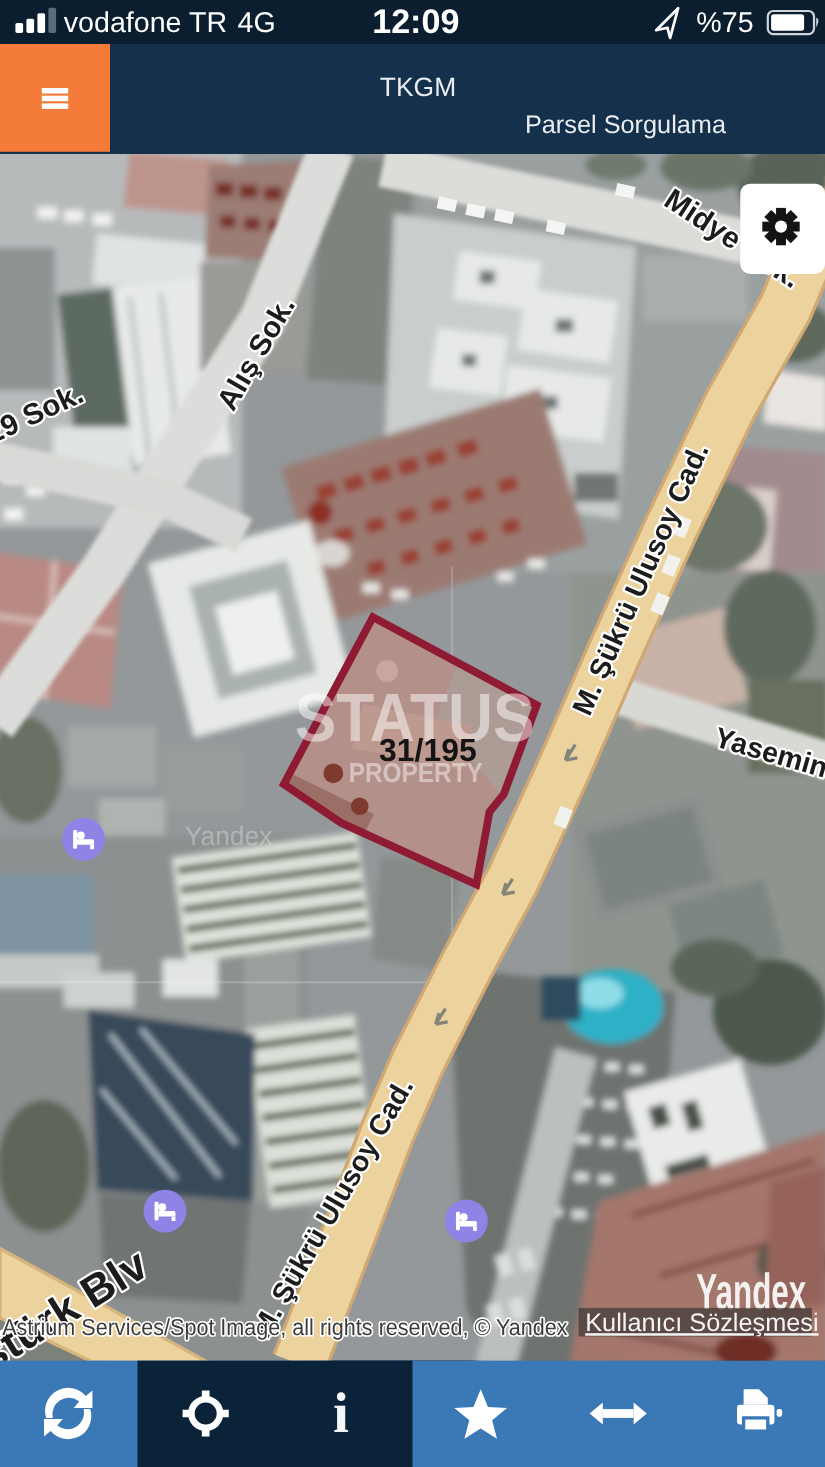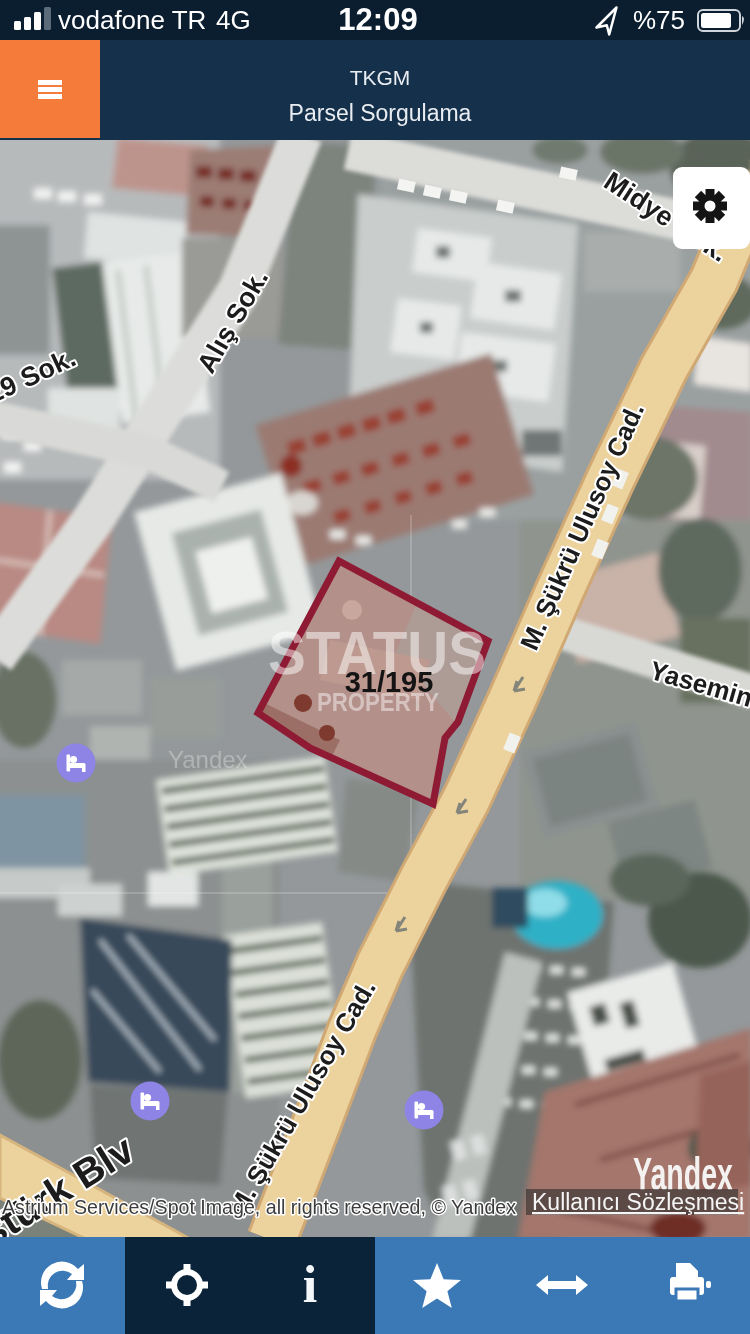--- a/index.html
+++ b/index.html
@@ -36,23 +36,23 @@
 
   <path d="M616.5 7.5 L596.5 27.5 L606.8 25.2 L609.2 34.5 Z" fill="none" stroke="#ffffff" stroke-width="2.5" stroke-linejoin="round"></path>
 
   <text x="633" y="29" font-size="26" fill="#ffffff">%75</text>
 
   <rect x="698" y="10" width="42" height="21" rx="5" fill="none" stroke="#cfd5da" stroke-width="2"></rect>
   <rect x="701" y="13" width="30" height="15" rx="2.5" fill="#ffffff"></rect>
   <path d="M742 16 q4 1.5 0 9 z" fill="#cfd5da"></path>
 </svg>
 
-<div class="abs" style="left:100px;top:66px;width:560px;text-align:center;color:#e9edf2;font-size:21px;">TKGM</div>
-
-<div class="abs" style="left:100px;top:100px;width:560px;text-align:center;color:#e9edf2;font-size:23px;">Parsel Sorgulama</div>
+<div class="abs" style="left:100px;top:66px;width:560px;text-align:center;color:#e9edf2;font-size:24px;">TKGM</div>
+
+<div class="abs" style="left:100px;top:100px;width:560px;text-align:right;color:#e9edf2;font-size:23px;">Parsel Sorgulama</div>
 
 <svg class="abs" style="left:0;top:140px;" width="750" height="1097" viewBox="0 140 750 1097">
 <defs>
   <filter id="b3" x="-20%" y="-20%" width="140%" height="140%">
         <feGaussianBlur stdDeviation="3"></feGaussianBlur>
       </filter>
   <filter id="b2" x="-20%" y="-20%" width="140%" height="140%">
         <feGaussianBlur stdDeviation="2"></feGaussianBlur>
       </filter>
   <filter id="b6" x="-30%" y="-30%" width="160%" height="160%">

